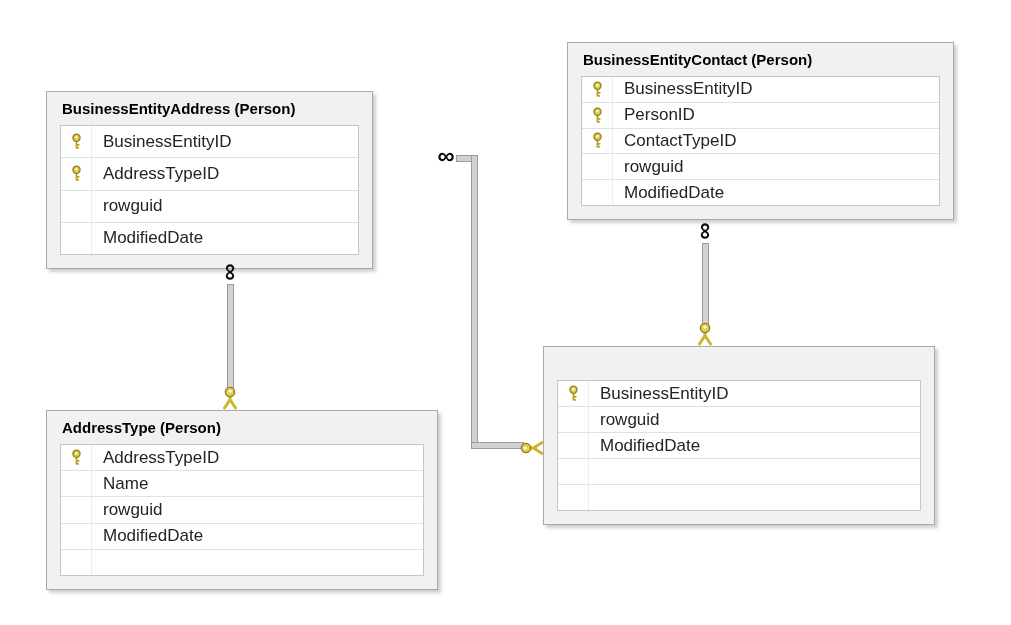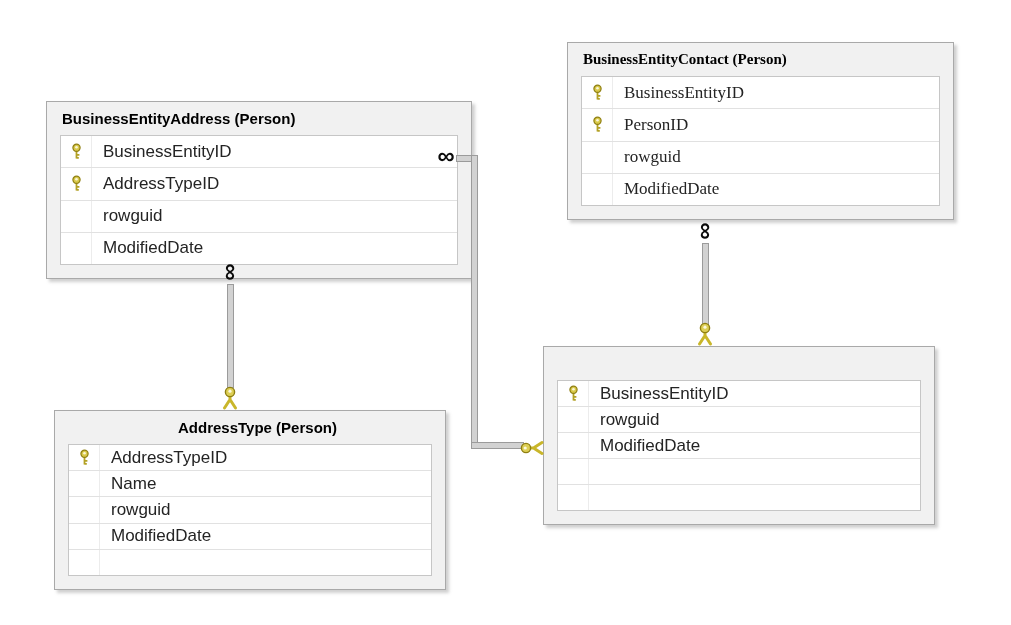--- a/index.html
+++ b/index.html
@@ -29,23 +29,23 @@
   .row:last-child{border-bottom:none;}
   .cell-icon{
     width:30px;flex:0 0 30px;display:flex;align-items:center;justify-content:center;
     border-right:1px solid #ececec;
   }
   .cell-name{
     display:flex;align-items:center;padding-left:11px;
     font-size:17px;color:#242424;white-space:nowrap;
   }
   
-  .t0{left:46px;top:101px;width:426px;height:178px;}
-  .t1{left:567px;top:42px;width:387px;height:178px;font-family:Liberation Serif, serif;}
-  .t2{left:54px;top:410px;width:392px;height:180px;text-align:center;}
+  .t0{left:46px;top:91px;width:327px;height:178px;}
+  .t1{left:567px;top:42px;width:387px;height:178px;}
+  .t2{left:46px;top:410px;width:392px;height:180px;}
   .t3{left:543px;top:346px;width:392px;height:179px;}
   
   .seg{position:absolute;background:#d2d2d2;border:1px solid #9b9b9b;box-sizing:content-box;}
   .seg.v{width:5px;}
   .seg.h{height:5px;}
   .card-many{
     position:absolute;font-size:24px;font-weight:bold;color:#0a0a0a;
     line-height:24px;width:26px;text-align:center;
   }
   .card-many .rot{display:inline-block;transform:rotate(90deg);}
@@ -105,20 +105,30 @@
         </div>
         <div class="row">
           <span class="cell-icon">
             <svg width="11" height="17" viewBox="0 0 11 17">
               <path d="M5.5 8.5 L5.5 15.5 M5.5 11.8 L8.4 11.8 M5.5 14.8 L7.8 14.8" stroke="#b3a125" stroke-width="1.8" fill="none"></path>
               <circle cx="5.5" cy="4.8" r="3.6" fill="#d9c94a" stroke="#8f7f11" stroke-width="1.2"></circle>
               <circle cx="5.5" cy="4.2" r="1.3" fill="#faf6da"></circle>
             </svg>
           </span>
           <span class="cell-name">PersonID</span>
+        </div>
+        <div class="row">
+          <span class="cell-icon">
+            <svg width="11" height="17" viewBox="0 0 11 17">
+              <path d="M5.5 8.5 L5.5 15.5 M5.5 11.8 L8.4 11.8 M5.5 14.8 L7.8 14.8" stroke="#b3a125" stroke-width="1.8" fill="none"></path>
+              <circle cx="5.5" cy="4.8" r="3.6" fill="#d9c94a" stroke="#8f7f11" stroke-width="1.2"></circle>
+              <circle cx="5.5" cy="4.2" r="1.3" fill="#faf6da"></circle>
+            </svg>
+          </span>
+          <span class="cell-name">ContactTypeID</span>
         </div>
         <div class="row">
           <span class="cell-icon"></span>
           <span class="cell-name">rowguid</span>
         </div>
         <div class="row">
           <span class="cell-icon"></span>
           <span class="cell-name">ModifiedDate</span>
         </div>
       </div>

